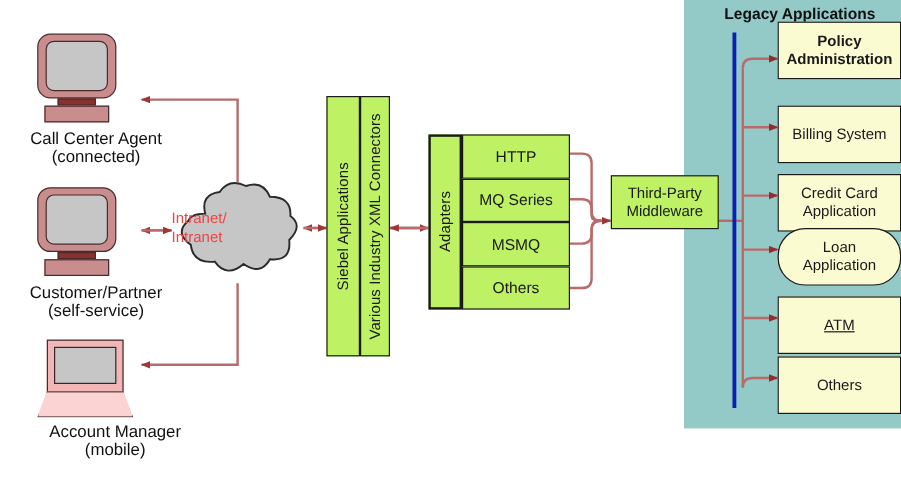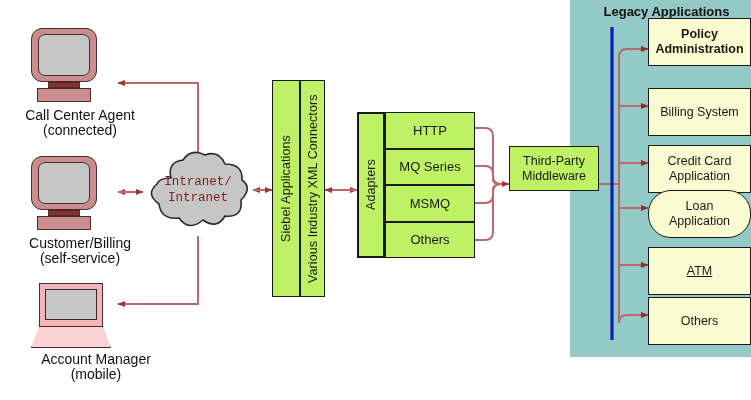--- a/index.html
+++ b/index.html
@@ -48,22 +48,22 @@
   #proto-0{top:112px;}
   #proto-1{top:148.5px;}
   #proto-2{top:185px;}
   #proto-3{top:221.5px;}
 
   #middleware{left:492px;top:146px;width:90px;height:45px;}
   #middleware .htext{font-size:12.5px;}
 
   
   #cloud{left:126px;top:148px;width:110px;height:88px;}
-  #cloud .cloudtext{position:absolute;left:0;top:26px;width:110px;text-align:center;
-      font-size:12.5px;line-height:16px;color:#7f1d1d;font-family:Liberation Mono, monospace;}
+  #cloud .cloudtext{position:absolute;left:0;top:26px;width:110px;
+      font-size:12.5px;line-height:16px;color:#ef4444;}
 
   
   #legacy-panel{left:553px;top:0px;width:193px;height:357px;background:#93c9c6;}
   #legacy-title{position:absolute;left:553px;top:4px;width:193px;text-align:center;
       font-size:13px;font-weight:bold;color:#111;}
   .legacybox{left:631px;width:103px;height:48px;background:#fbfbd2;
       border:1.5px solid #1a1a1a;box-sizing:border-box;}
   #legacy-0{top:18px;font-weight:bold;}
   #legacy-1{top:88px;}
   #legacy-2{top:145px;}
@@ -135,21 +135,21 @@
     <div>(connected)</div>
   </div>
 
   <div class="node monitor" style="left:14px;top:156px;width:66px;height:74px;">
     <div class="bezel"></div>
     <div class="screen"></div>
     <div class="neck"></div>
     <div class="base"></div>
   </div>
   <div class="devlabel" style="left:0px;top:236px;width:126px;">
-    <div>Customer/Billing</div>
+    <div>Customer/Partner</div>
     <div>(self-service)</div>
   </div>
 
   <div class="node laptop" style="left:14px;top:283px;width:80px;height:65px;">
     <div class="lid"></div>
     <div class="lscreen"></div>
     <div class="keys"></div>
   </div>
   <div class="devlabel" style="left:0px;top:352px;width:126px;padding-left:16px;">
     <div>Account Manager</div>

